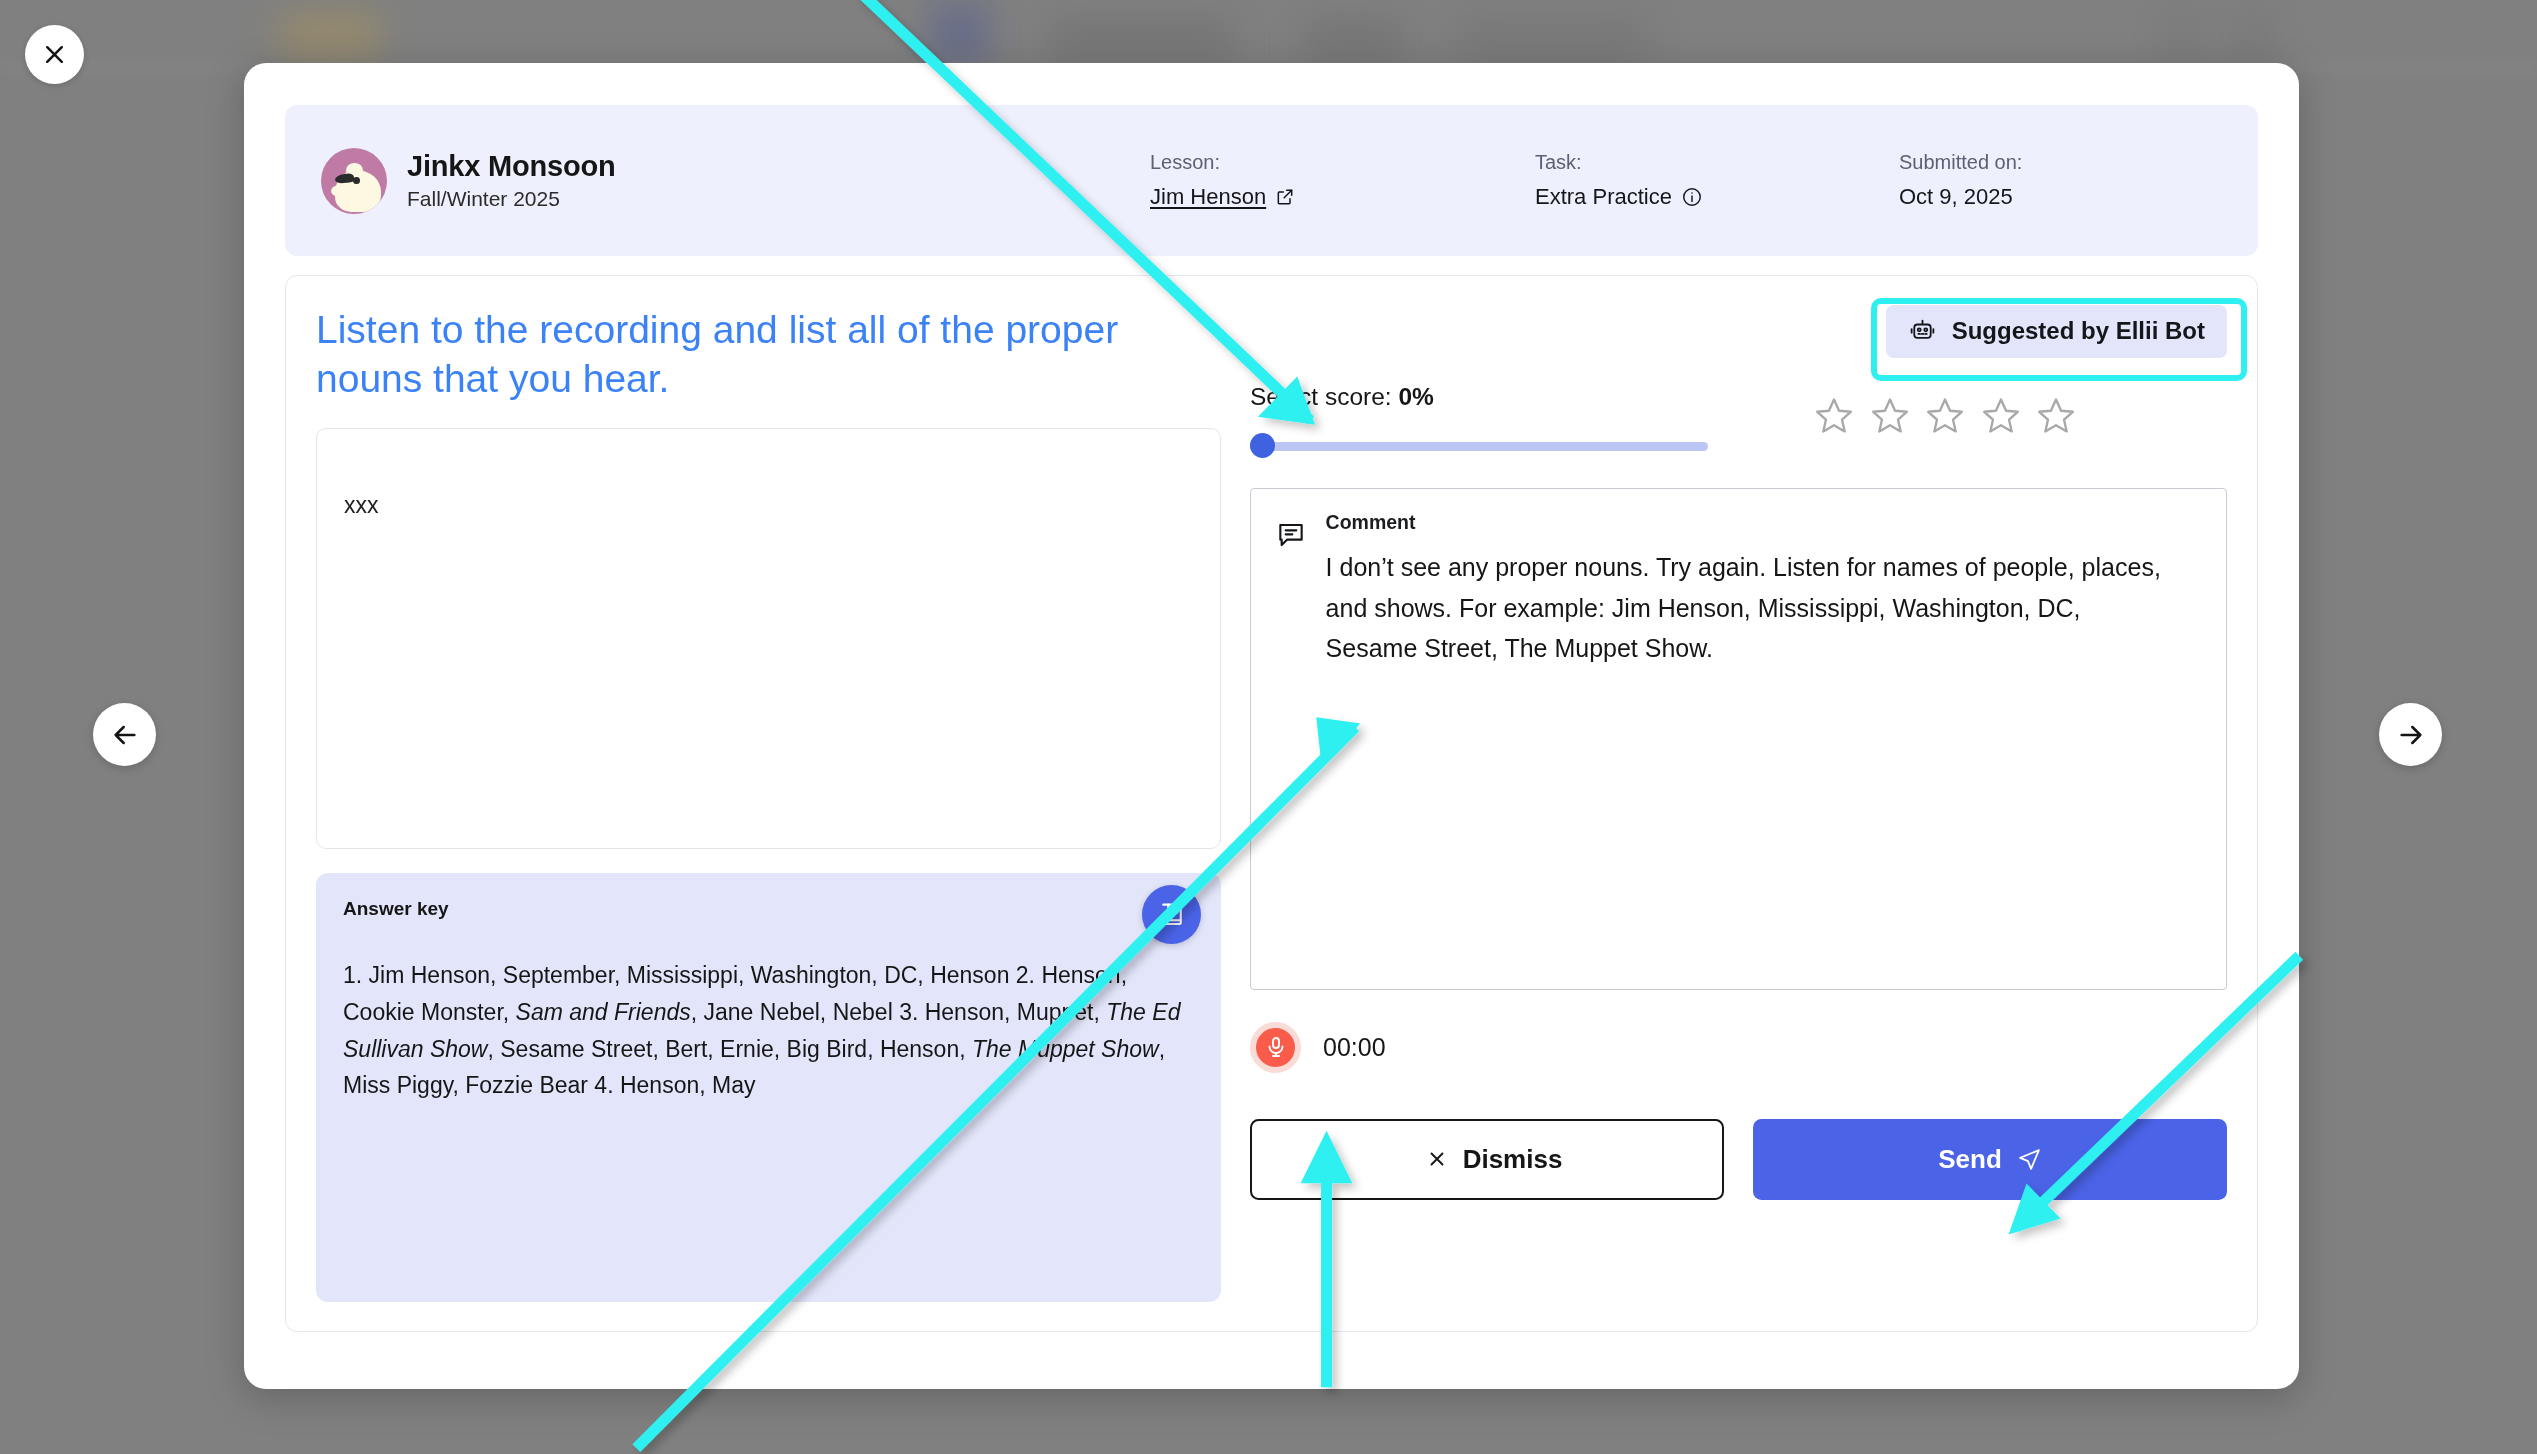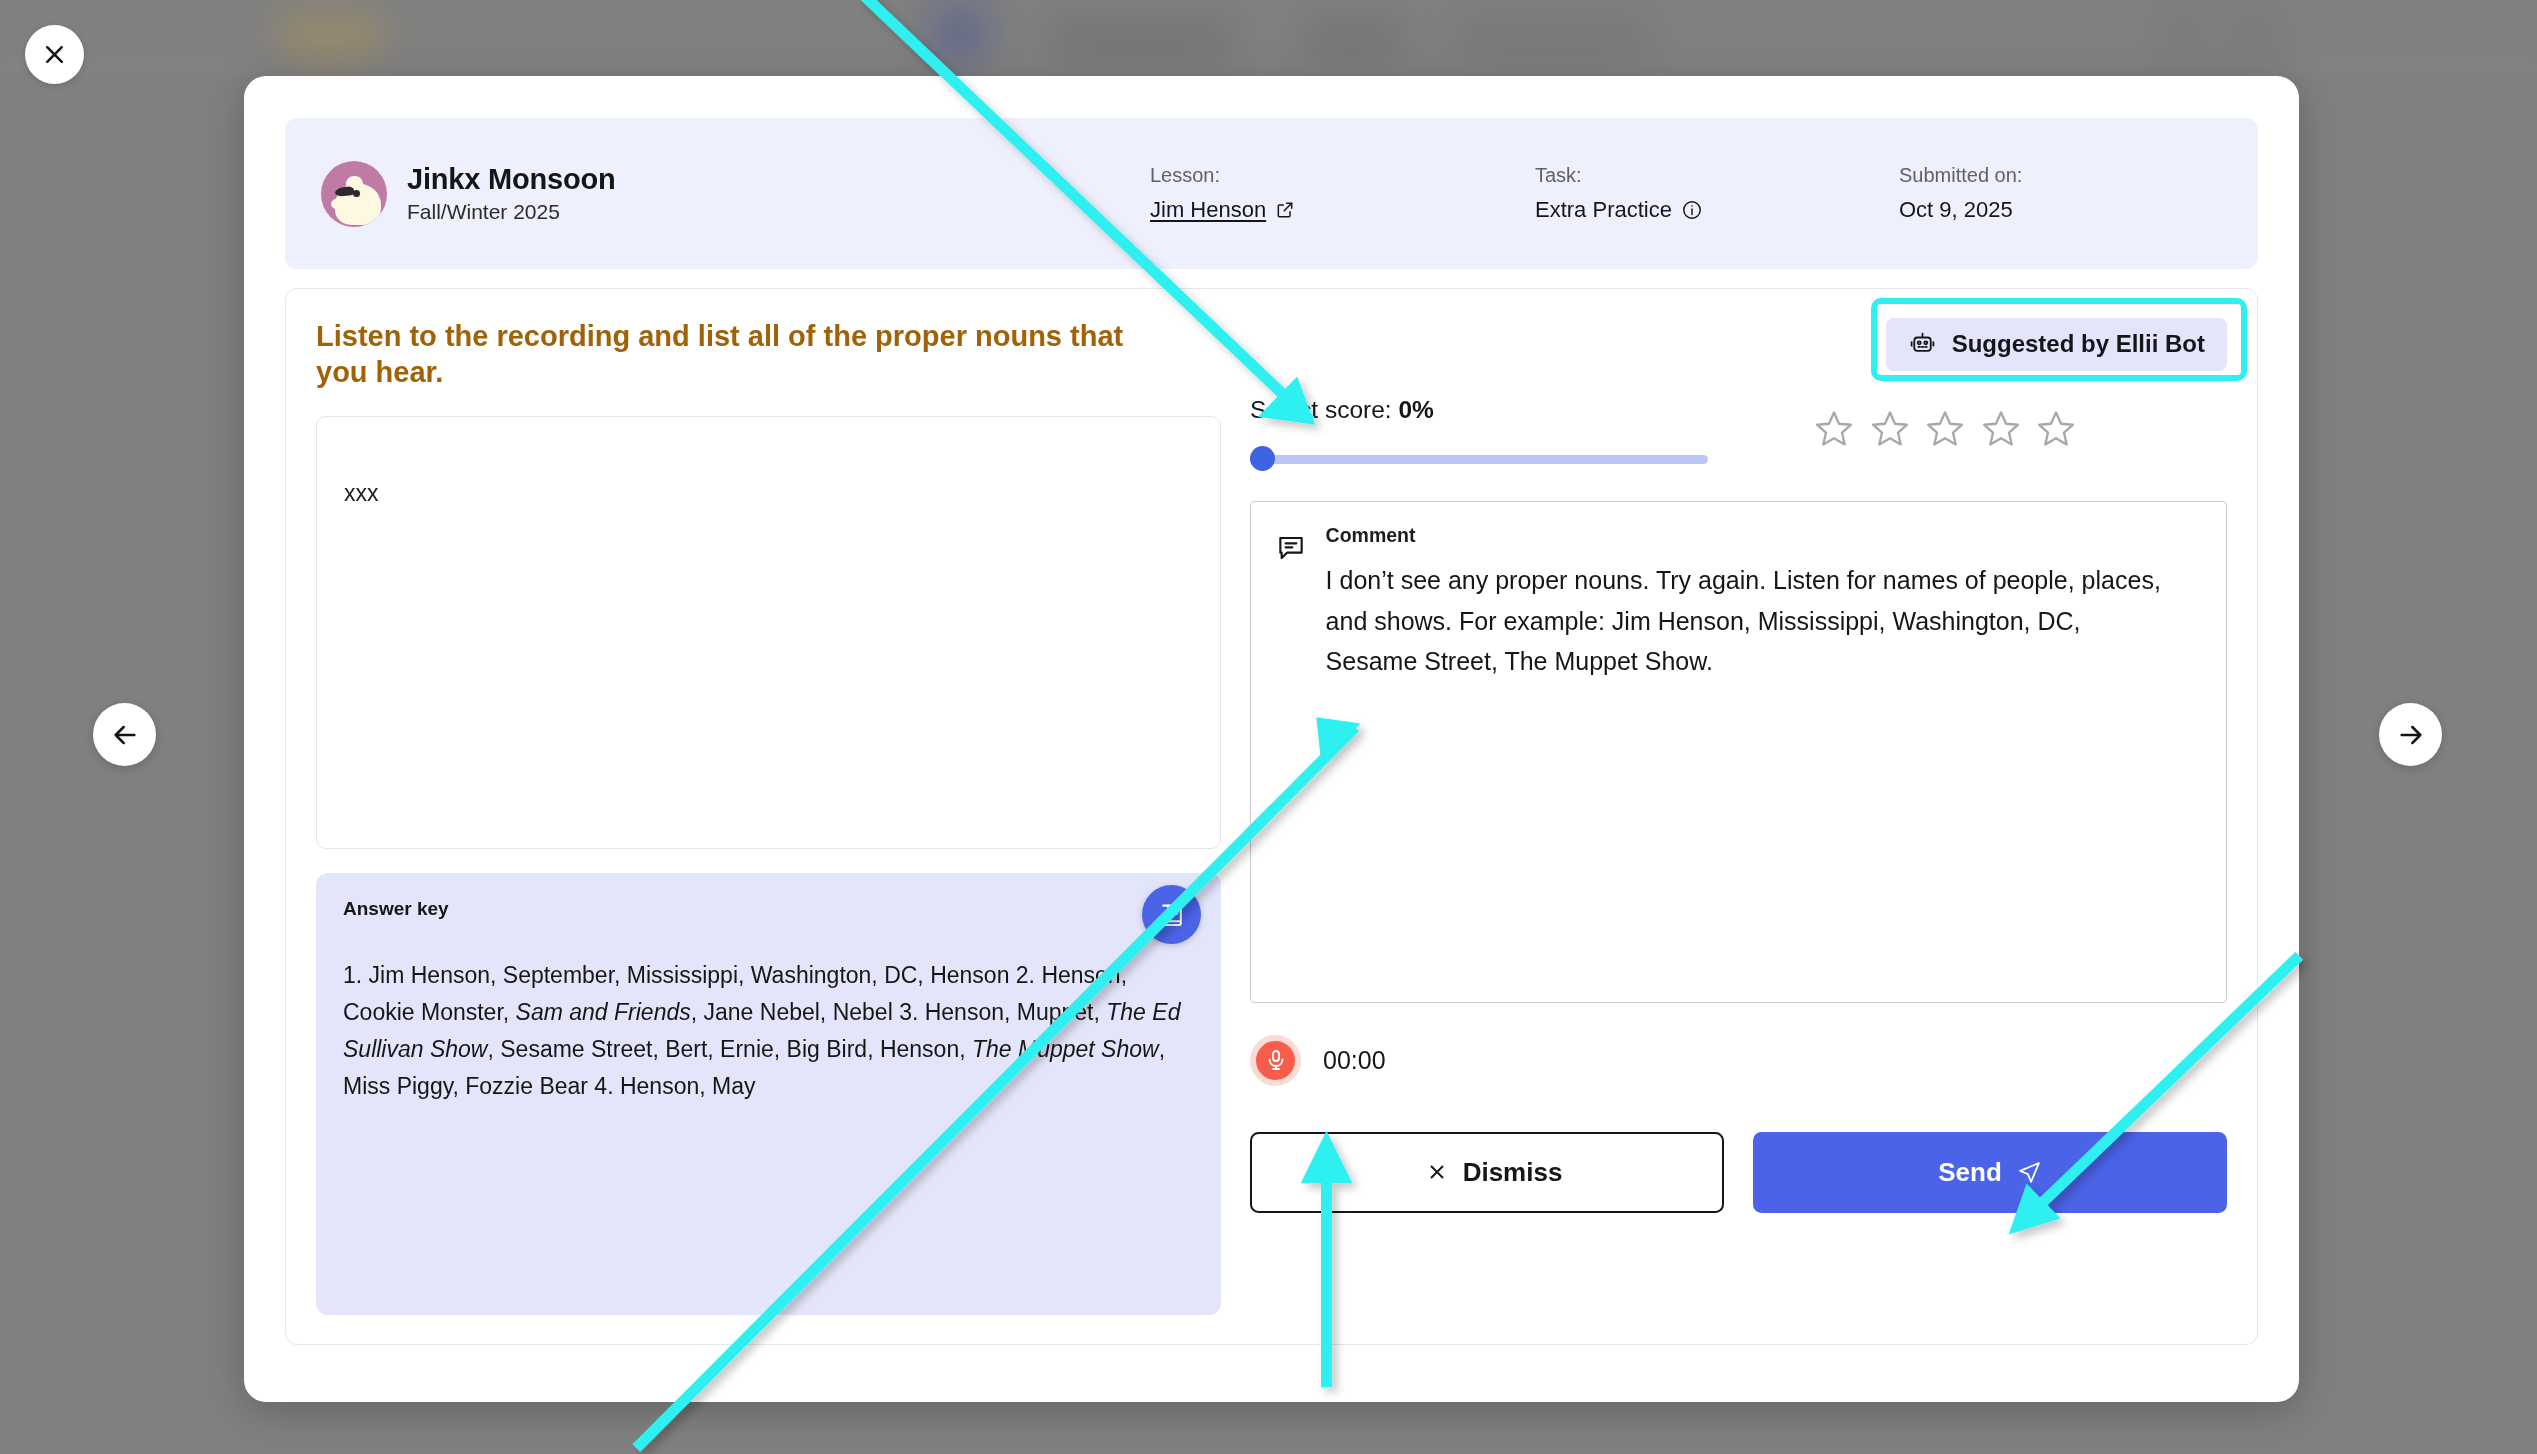--- a/index.html
+++ b/index.html
@@ -27,21 +27,21 @@
   .bg-strip {
     position: absolute;
     left: 0; right: 0; top: 66px; height: 3.4px;
     background: rgba(255,255,255,0.10);
     filter: blur(6.8px);
   }
 
   
   #modal {
     position: absolute;
-    left: 244px; top: 76px;
+    left: 244px; top: 63px;
     width: 2055px; height: 1326px;
     background: #ffffff;
     border-radius: 22px;
     box-shadow: 0 8.5px 39px rgba(0,0,0,0.22);
     padding: 42px 41px 0 41px;
   }
 
   
   #close-btn {
     position: absolute;
@@ -130,21 +130,21 @@
     height: 1057px;
     padding: 29px 30px;
     display: flex;
     gap: 29px;
     position: relative;
   }
 
   
   #left-col { width: 927px; display: flex; flex-direction: column; }
   #prompt-title {
-    font-size: 29px; font-weight: 700; color: #a16207;
+    font-size: 39px; font-weight: 400; color: #3b82f6;
     line-height: 1.26; width: 854px;
   }
   #student-answer-box {
     margin-top: 25px;
     border: 0.8px solid #e4e5ea;
     border-radius: 10px;
     height: 440px;
     padding: 25px 27px;
     background: #fff;
   }

